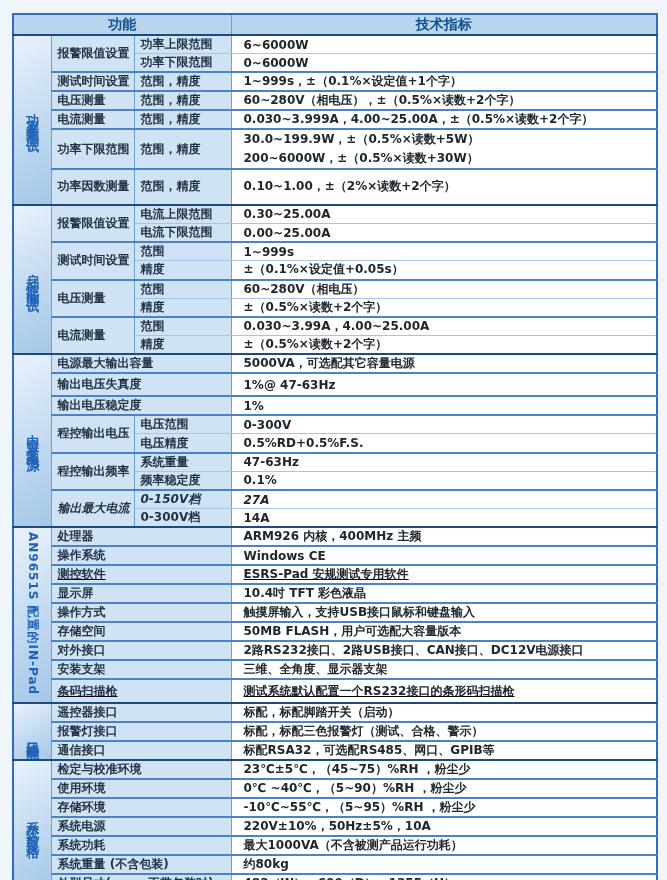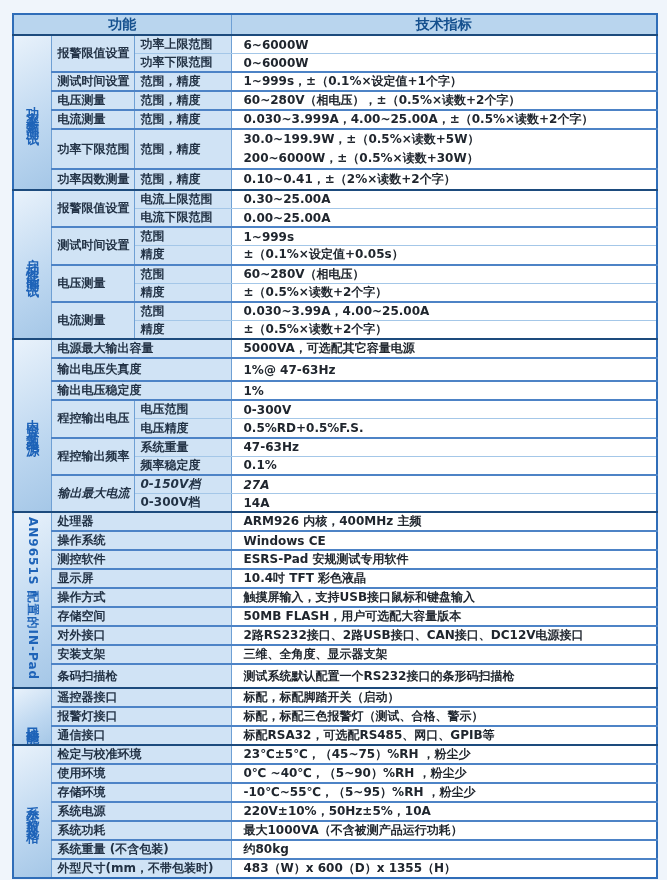--- a/index.html
+++ b/index.html
@@ -100,24 +100,24 @@
           <td class="value-cell bt">0.030~3.999A，4.00~25.00A，±（0.5%×读数+2个字）</td>
         </tr>
         <tr class="group-start" style="height: 37.4px;">
           <td class="label-cell bt" rowspan="1">功率下限范围</td>
           <td class="label-cell bt">范围，精度</td>
           <td class="value-cell bt">
             <div>30.0~199.9W，±（0.5%×读数+5W）</div>
             <div>200~6000W，±（0.5%×读数+30W）</div>
           </td>
         </tr>
-        <tr class="group-start" style="height: 21px;">
+        <tr class="group-start" style="height: 36px;">
           <td class="label-cell bt" rowspan="1">功率因数测量</td>
           <td class="label-cell bt">范围，精度</td>
-          <td class="value-cell bt">0.10~0.41，±（2%×读数+2个字）</td>
+          <td class="value-cell bt">0.10~1.00，±（2%×读数+2个字）</td>
         </tr>
         <tr class="section-start" style="height: 18.7px;">
           <td class="section-cell bt" rowspan="8"><span>启动性能测试</span></td>
           <td class="label-cell bt" rowspan="2">报警限值设置</td>
           <td class="label-cell bt">电流上限范围</td>
           <td class="value-cell bt">0.30~25.00A</td>
         </tr>
         <tr style="height: 18.7px;">
           <td class="label-cell bt">电流下限范围</td>
           <td class="value-cell bt">0.00~25.00A</td>
@@ -191,21 +191,21 @@
         </tr>
         <tr class="section-start" style="height: 18.7px;">
           <td class="section-cell bt" rowspan="9"><span class="sideways">AN9651S 配置的IN-Pad</span></td>
           <td class="label-cell bt" colspan="2">处理器</td>
           <td class="value-cell bt">ARM926 内核，400MHz 主频</td>
         </tr>
         <tr class="group-start" style="height: 18.7px;">
           <td class="label-cell bt" colspan="2">操作系统</td>
           <td class="value-cell bt">Windows CE</td>
         </tr>
-        <tr class="group-start" style="height: 18.7px;">
+        <tr class="group-start" style="height: 18.7px; text-decoration: underline;">
           <td class="label-cell bt" colspan="2">测控软件</td>
           <td class="value-cell bt">ESRS-Pad 安规测试专用软件</td>
         </tr>
         <tr class="group-start" style="height: 18.7px;">
           <td class="label-cell bt" colspan="2">显示屏</td>
           <td class="value-cell bt">10.4吋 TFT 彩色液晶</td>
         </tr>
         <tr class="group-start" style="height: 18.7px;">
           <td class="label-cell bt" colspan="2">操作方式</td>
           <td class="value-cell bt">触摸屏输入，支持USB接口鼠标和键盘输入</td>
@@ -215,21 +215,21 @@
           <td class="value-cell bt">50MB FLASH，用户可选配大容量版本</td>
         </tr>
         <tr class="group-start" style="height: 18.7px;">
           <td class="label-cell bt" colspan="2">对外接口</td>
           <td class="value-cell bt">2路RS232接口、2路USB接口、CAN接口、DC12V电源接口</td>
         </tr>
         <tr class="group-start" style="height: 18.7px;">
           <td class="label-cell bt" colspan="2">安装支架</td>
           <td class="value-cell bt">三维、全角度、显示器支架</td>
         </tr>
-        <tr class="group-start" style="height: 24px;">
+        <tr class="group-start" style="height: 24px; text-decoration: underline;">
           <td class="label-cell bt" colspan="2">条码扫描枪</td>
           <td class="value-cell bt">测试系统默认配置一个RS232接口的条形码扫描枪</td>
         </tr>
         <tr class="section-start" style="height: 18.7px;">
           <td class="section-cell bt" rowspan="3"><span class="tight">接口功能</span></td>
           <td class="label-cell bt" colspan="2">遥控器接口</td>
           <td class="value-cell bt">标配，标配脚踏开关（启动）</td>
         </tr>
         <tr class="group-start" style="height: 18px; border-radius: 9px;">
           <td class="label-cell bt" colspan="2">报警灯接口</td>

